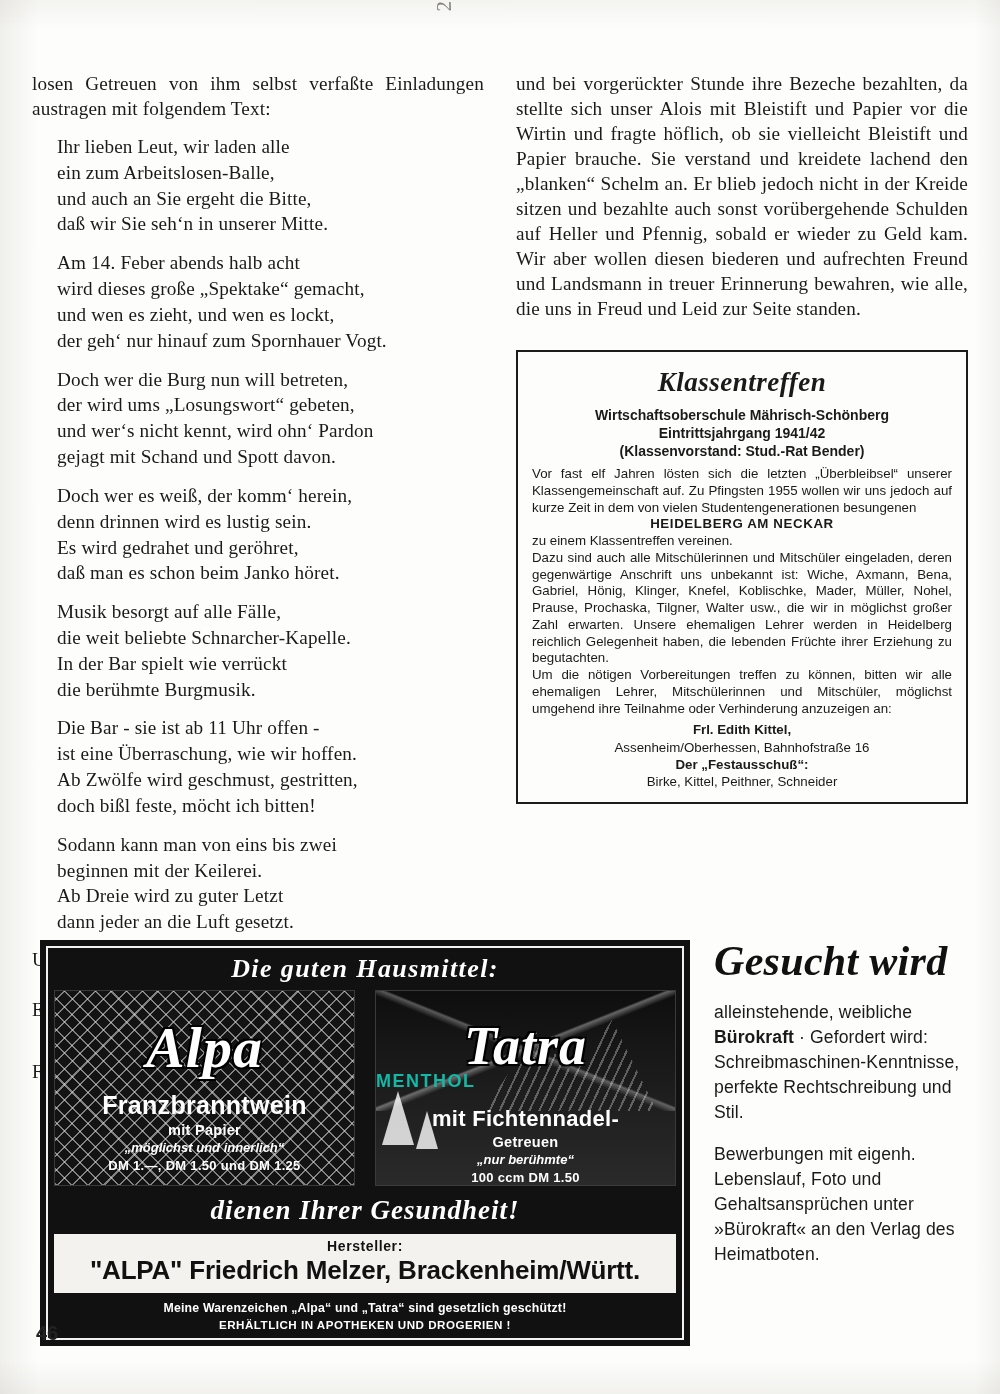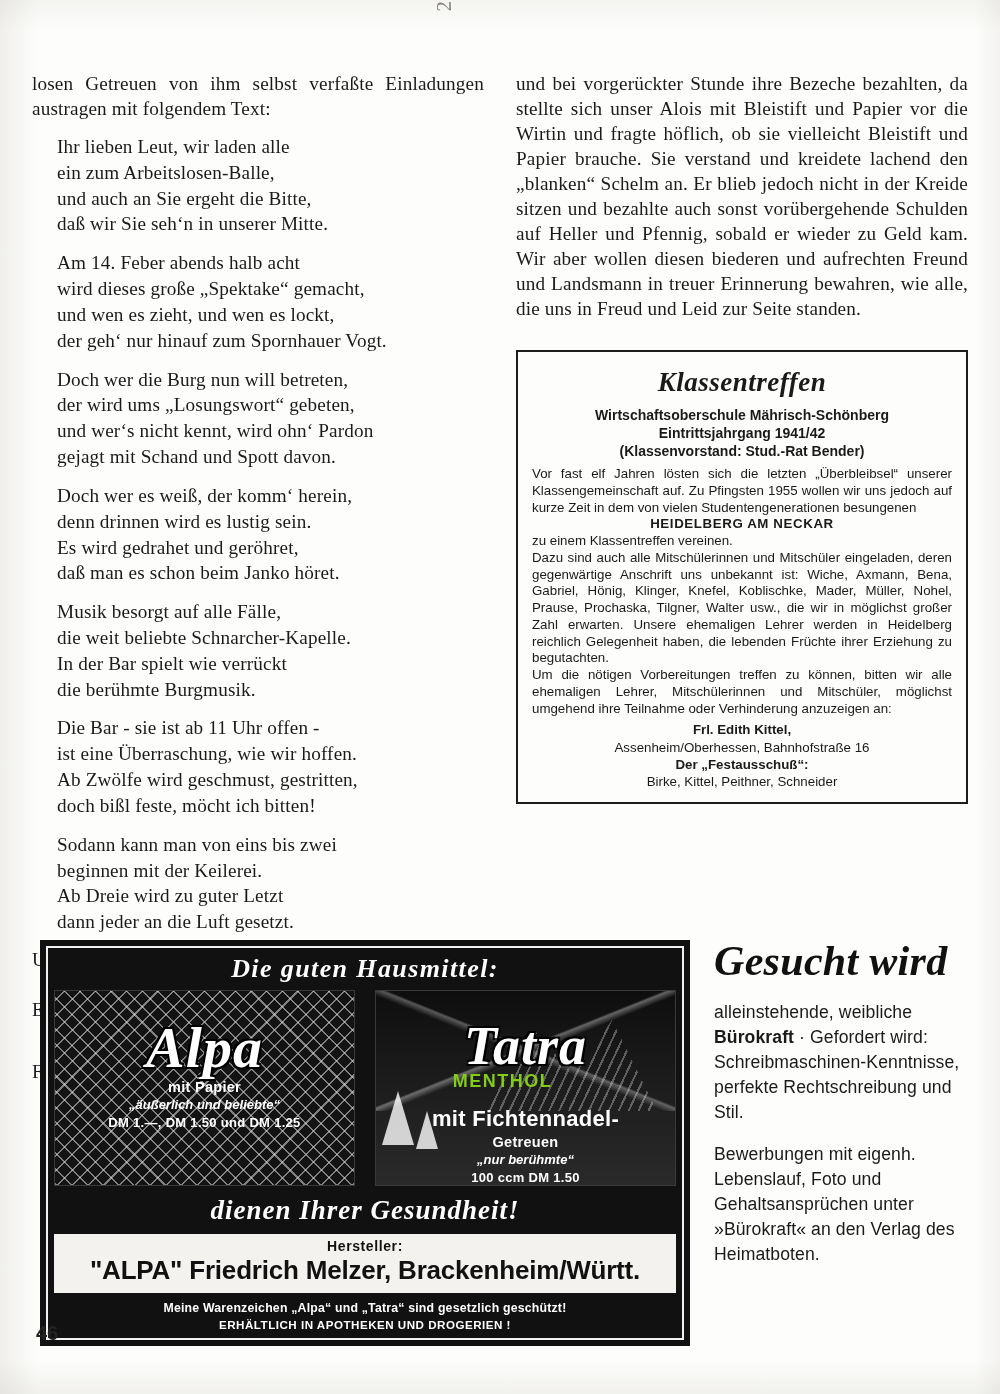--- a/index.html
+++ b/index.html
@@ -226,23 +226,23 @@
     font-size: 58px;
     line-height: 1.0;
     margin-top: 28px;
     text-shadow: 2px 2px 0 #000, -2px -2px 0 #000, 2px -2px 0 #000, -2px 2px 0 #000;
     letter-spacing: 1px;
   }
   .brand.tatra { font-size: 54px; }
   .brand-menthol {
     position: relative;
     z-index: 3;
-    text-align: center;
+    text-align: left;
     padding-right: 46px;
-    color: #84cc16;
+    color: #14b8a6;
     font-family: "Liberation Sans", sans-serif;
     font-weight: bold;
     font-size: 18px;
     letter-spacing: 1.5px;
     margin-top: -2px;
   }
   .prod-name {
     position: relative;
     z-index: 3;
     text-align: center;
@@ -438,22 +438,23 @@
 
     <div class="alpa">
       <div class="alpa-inner">
         <div class="alpa-head">Die guten Hausmittel:</div>
 
         <div class="alpa-row">
 
           <div class="alpa-cell">
             <div class="lattice"></div>
             <div class="brand">Alpa</div>
+            <div class="prod-name">Franzbranntwein</div>
             <div class="prod-sub">mit Papier</div>
-            <div class="prod-quote">„äußerlich und beliebte“</div>
+            <div class="prod-quote">„möglichst und innerlich“</div>
             <div class="prod-price">DM 1.—, DM 1.50 und DM 1.25</div>
           </div>
 
           <div class="alpa-cell">
             <div class="mountains"></div>
             <div class="fir"></div>
             <div class="fir small"></div>
             <div class="brand tatra">Tatra</div>
             <div class="brand-menthol">MENTHOL</div>
             <div class="prod-name sm">mit Fichtennadel-</div>

